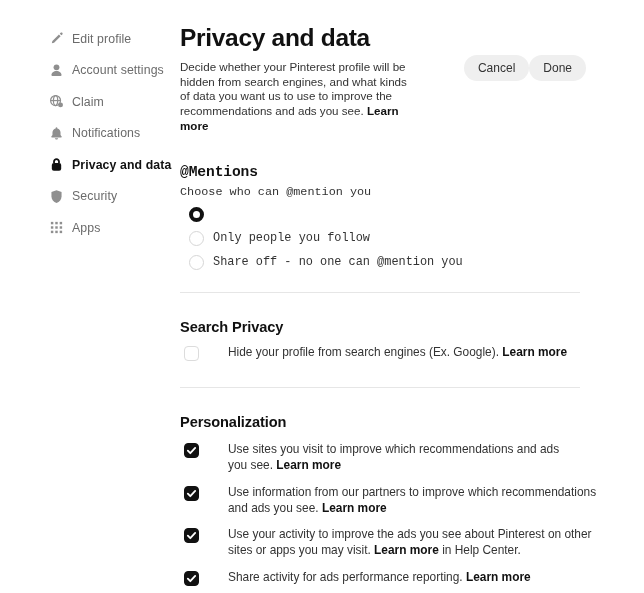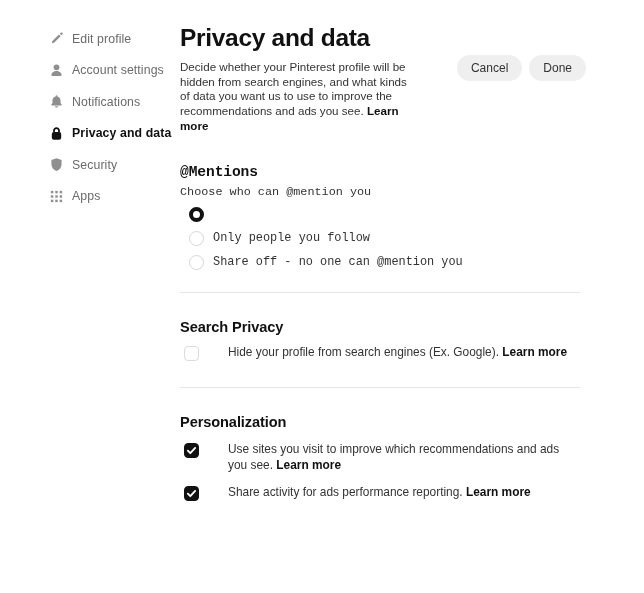--- a/index.html
+++ b/index.html
@@ -86,21 +86,20 @@
   }
   .subtitle {
     font-size: 11.6px;
     line-height: 14.6px;
     color: #333333;
     margin: 0;
     max-width: 238px;
   }
   .btns {
     display: flex;
-    gap: 7px;
     margin-top: 31px;
   }
   .pill {
     background: #efefef;
     border: none;
     border-radius: 16px;
     padding: 7px 14px;
     font-size: 12px;
     font-family: "Liberation Sans", sans-serif;
     color: #333333;
@@ -219,20 +218,31 @@
         <span class="nav-label">Edit profile</span>
       </div>
       <div class="nav-item">
         <span class="nav-icon">
           <svg width="15" height="15" viewBox="0 0 16 16" fill="currentColor">
             <circle cx="8" cy="4.6" r="3.1"></circle>
             <path d="M8 8.6c-3 0-5.4 1.9-5.4 4.3 0 .6.4 1 1 1h8.8c.6 0 1-.4 1-1 0-2.4-2.4-4.3-5.4-4.3z"></path>
           </svg>
         </span>
         <span class="nav-label">Account settings</span>
+      </div>
+      <div class="nav-item">
+        <span class="nav-icon">
+          <svg width="15" height="15" viewBox="0 0 16 16" fill="none" stroke="currentColor" stroke-width="1.3">
+            <circle cx="7" cy="7" r="5.3"></circle>
+            <ellipse cx="7" cy="7" rx="2.3" ry="5.3"></ellipse>
+            <line x1="1.8" y1="7" x2="12.2" y2="7"></line>
+            <circle cx="12.3" cy="11.6" r="2.6" fill="currentColor" stroke="none"></circle>
+          </svg>
+        </span>
+        <span class="nav-label">Claim</span>
       </div>
       <div class="nav-item">
         <span class="nav-icon">
           <svg width="15" height="15" viewBox="0 0 16 16" fill="currentColor">
             <path d="M8 1.2c-.5 0-.9.4-.9.9v.5C5 3 3.7 4.8 3.7 7v2.6l-1.2 1.7c-.3.4 0 1 .5 1h10c.5 0 .8-.6.5-1L12.3 9.6V7c0-2.2-1.3-4-3.4-4.4v-.5c0-.5-.4-.9-.9-.9z"></path>
             <path d="M6.2 13c.2.9 1 1.5 1.8 1.5s1.6-.6 1.8-1.5H6.2z"></path>
           </svg>
         </span>
         <span class="nav-label">Notifications</span>
       </div>
@@ -332,19 +342,35 @@
               </svg>
             </span>
             <span class="check-text narrow"><span>Use sites you visit to improve which recommendations and ads you see.</span> <b class="lm">Learn more</b></span>
           </div>
           <div class="check-row">
             <span class="cb checked">
               <svg width="11" height="11" viewBox="0 0 12 12" aria-hidden="true">
                 <path d="M2 6.2 L4.7 8.9 L10 3.2" stroke="#ffffff" stroke-width="2" fill="none" stroke-linecap="round" stroke-linejoin="round"></path>
               </svg>
             </span>
+            <span class="check-text"><span>Use information from our partners to improve which recommendations and ads you see.</span> <b class="lm">Learn more</b></span>
+          </div>
+          <div class="check-row">
+            <span class="cb checked">
+              <svg width="11" height="11" viewBox="0 0 12 12" aria-hidden="true">
+                <path d="M2 6.2 L4.7 8.9 L10 3.2" stroke="#ffffff" stroke-width="2" fill="none" stroke-linecap="round" stroke-linejoin="round"></path>
+              </svg>
+            </span>
+            <span class="check-text"><span>Use your activity to improve the ads you see about Pinterest on other sites or apps you may visit.</span> <b class="lm">Learn more</b> <span>in Help Center.</span></span>
+          </div>
+          <div class="check-row">
+            <span class="cb checked">
+              <svg width="11" height="11" viewBox="0 0 12 12" aria-hidden="true">
+                <path d="M2 6.2 L4.7 8.9 L10 3.2" stroke="#ffffff" stroke-width="2" fill="none" stroke-linecap="round" stroke-linejoin="round"></path>
+              </svg>
+            </span>
             <span class="check-text"><span>Share activity for ads performance reporting.</span> <b class="lm">Learn more</b></span>
           </div>
         </div>
     </section>
 
   </main>
 </div>
 
 </body></html>

